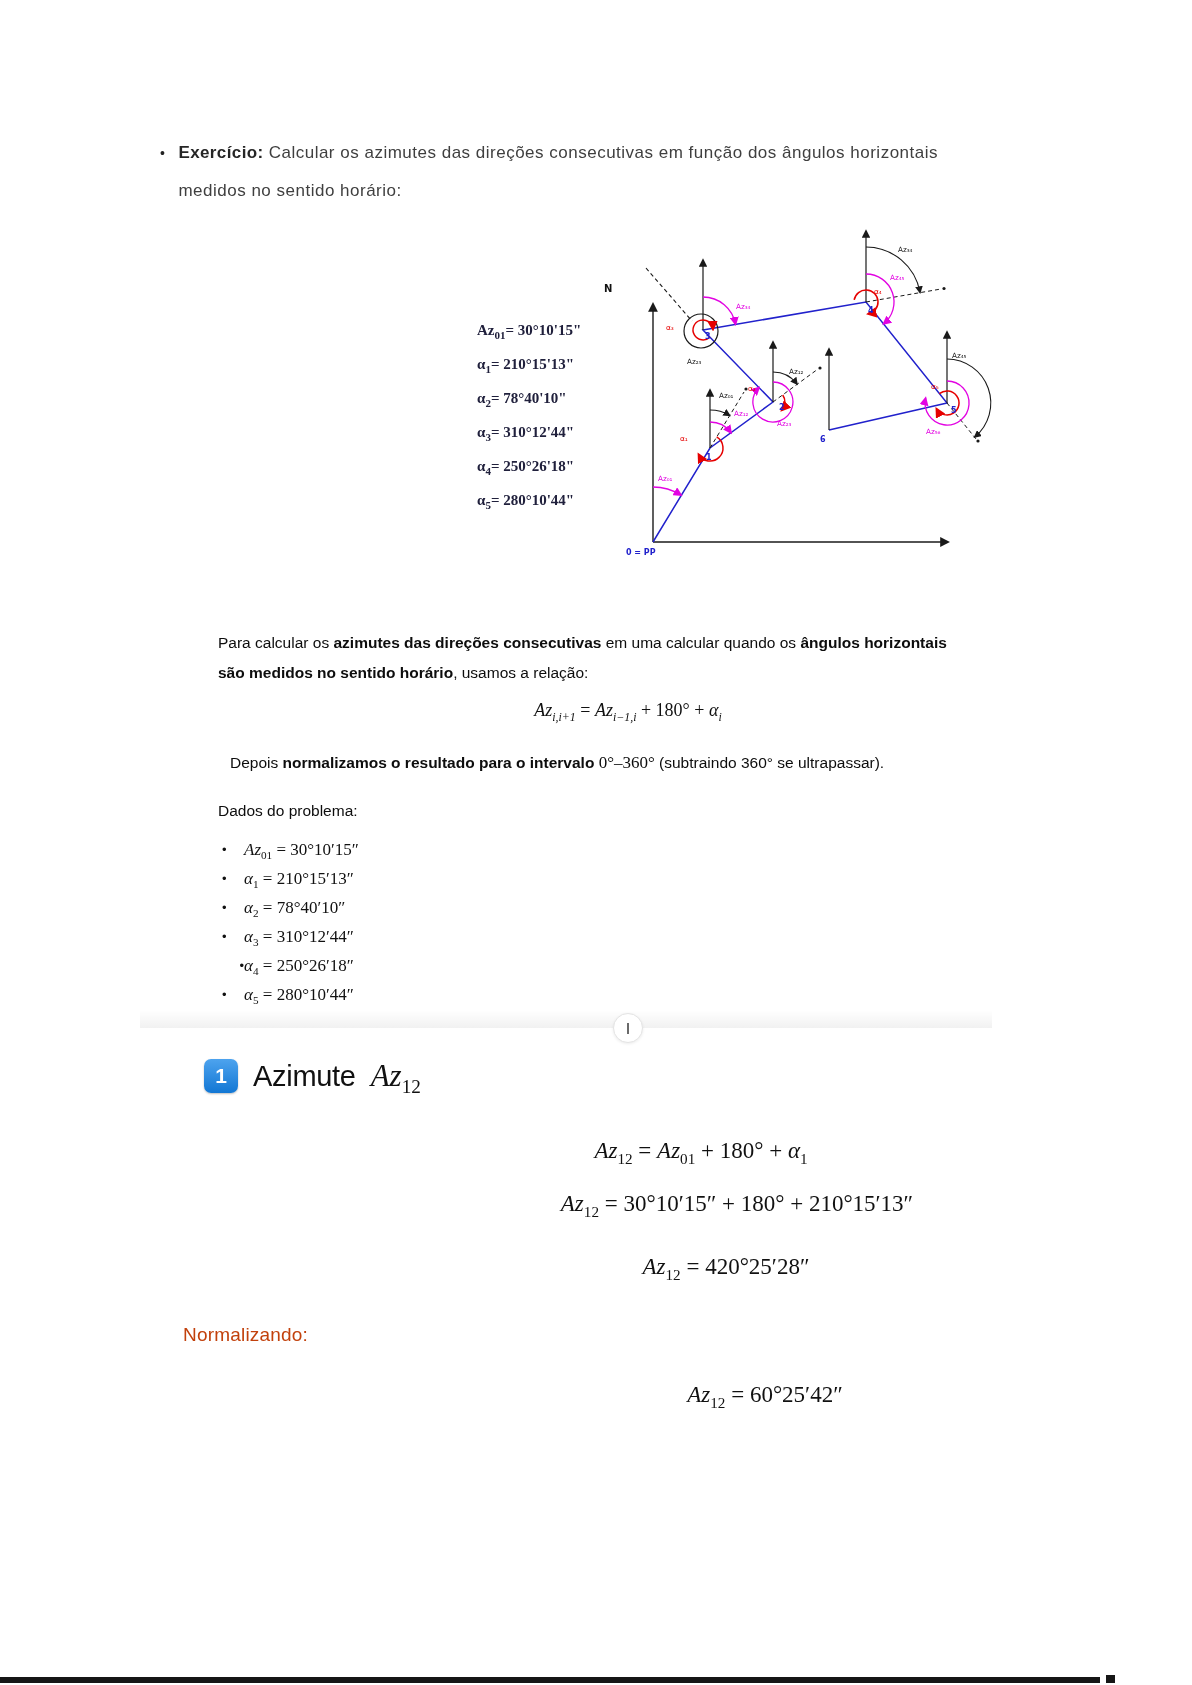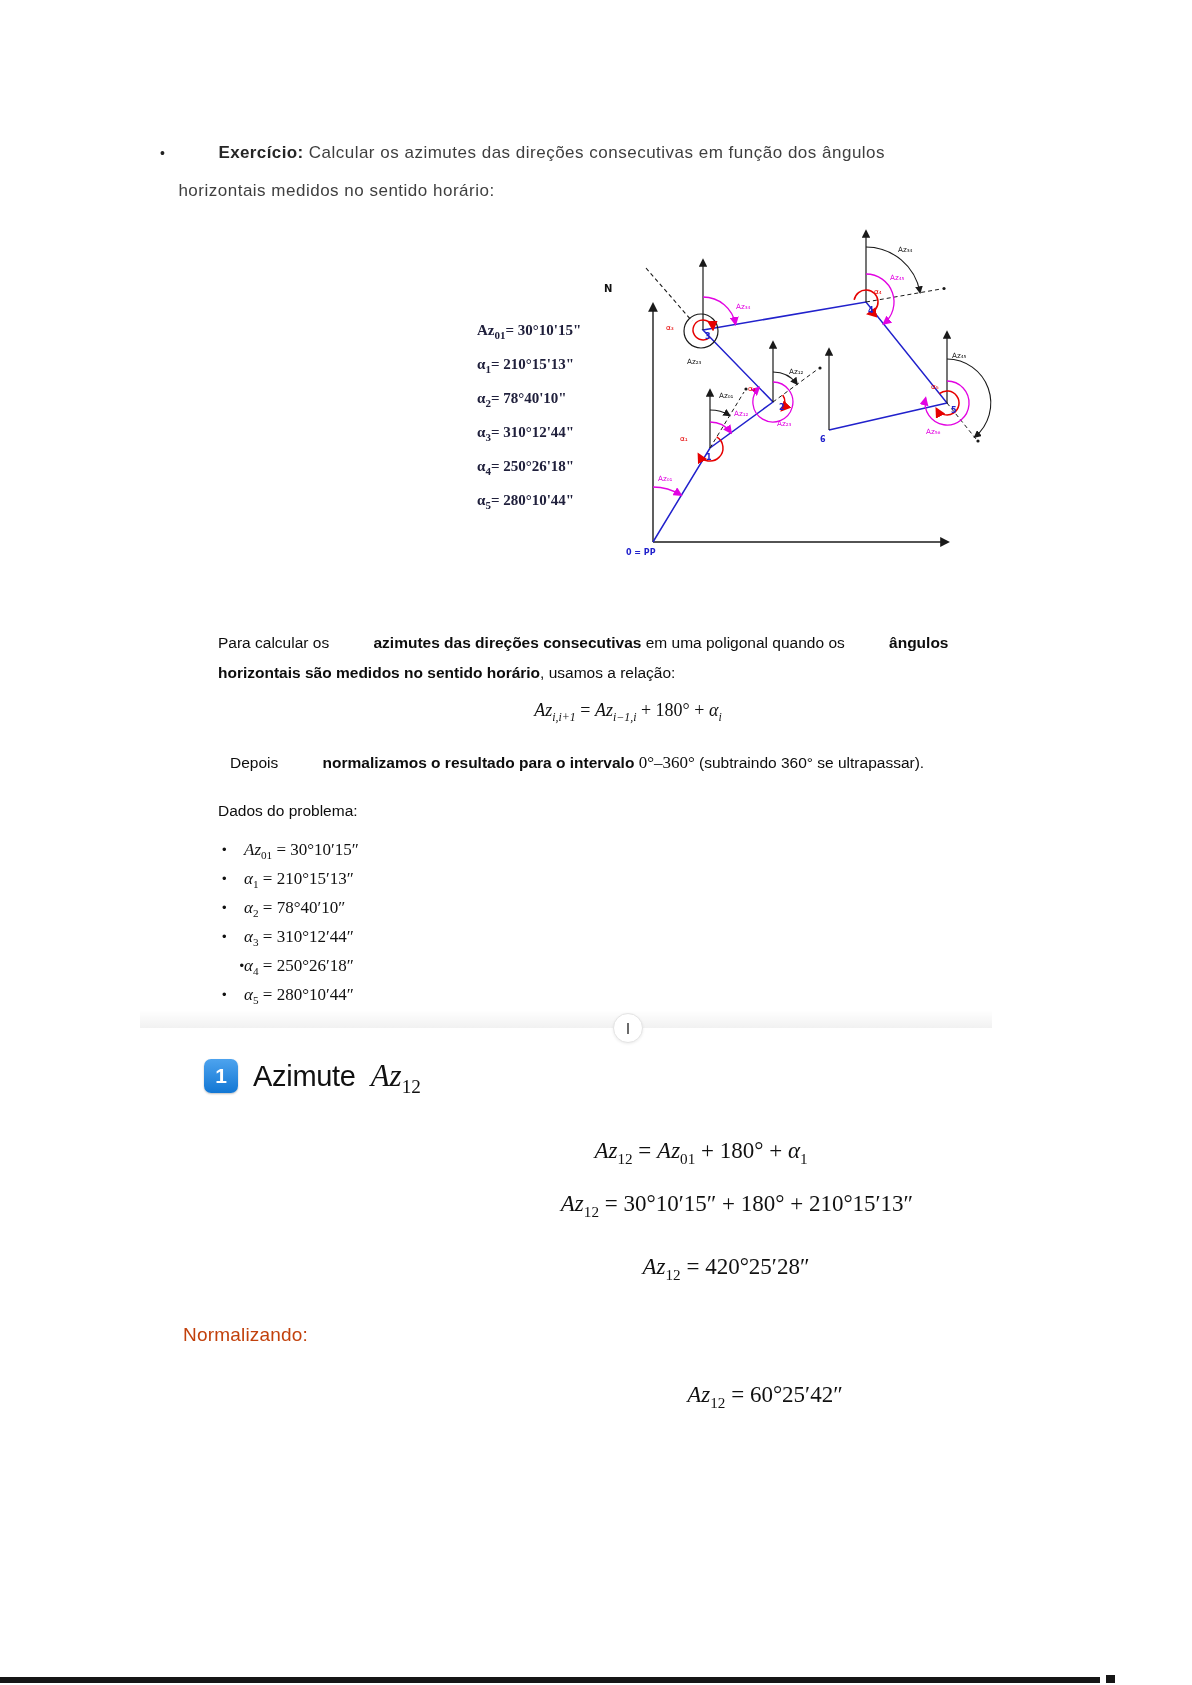--- a/index.html
+++ b/index.html
@@ -2,21 +2,21 @@
 <html><head>
 <meta charset="utf-8">
 <style>
   html,body{margin:0;padding:0;}
   body{
     width:1192px;height:1685px;position:relative;background:#ffffff;
     font-family:"Liberation Sans",sans-serif;color:#0d0d0d;overflow:hidden;
   }
   .abs{position:absolute;}
   .it{font-style:italic;}
-  b,.bold{font-weight:700;margin-left:40px;}
+  b,.bold{font-weight:700;}
 
   
   #exercise{left:160px;top:134px;width:792px;display:flex;gap:13px;
     font-size:17px;line-height:38px;color:#3f3f3f;letter-spacing:.5px;}
   #exercise .ex-bullet{color:#222;font-size:14px;}
   #exercise b{color:#262626;margin-right:5px;letter-spacing:.4px;}
 
   
   #fig-given{left:477px;top:322px;color:#20203c;}
   .fg-row{font-family:"Liberation Serif","DejaVu Serif",serif;font-weight:700;
@@ -185,21 +185,21 @@
   <text class="lbl-pt" x="706" y="460">1</text>
   <text class="lbl-pt" x="779" y="410">2</text>
   <text class="lbl-pt" x="705" y="339">3</text>
   <text class="lbl-pt" x="868" y="313">4</text>
   <text class="lbl-pt" x="951" y="413">5</text>
   <text class="lbl-pt" x="820" y="442">6</text>
   <text class="lbl-pt" x="626" y="555" font-size="7.5">0 = PP</text>
 </svg>
 
 <div class="abs para" style="left:218px;top:628px;width:752px;">
-  <span>Para calcular os </span><b>azimutes das direções consecutivas</b><span> em uma poligonal quando os </span><b>ângulos horizontais são medidos no sentido horário</b><span>, usamos a relação:</span>
+  <span>Para calcular os </span><b>azimutes das direções consecutivas</b><span> em uma calcular quando os </span><b>ângulos horizontais são medidos no sentido horário</b><span>, usamos a relação:</span>
 </div>
 
 <div class="eq eq-sm" style="left:628px;top:700px;">
   <span class="its">Az</span><sub class="its">i,i+1</sub><span> = </span><span class="its">Az</span><sub class="its">i−1,i</sub><span> + 180° + </span><span class="its">α</span><sub class="its">i</sub>
 </div>
 
 <div class="abs para" style="left:230px;top:748px;width:790px;">
   <span>Depois </span><b>normalizamos o resultado para o intervalo </b><span class="imath">0°–360°</span><span> (subtraindo 360° se ultrapassar).</span>
 </div>
 

